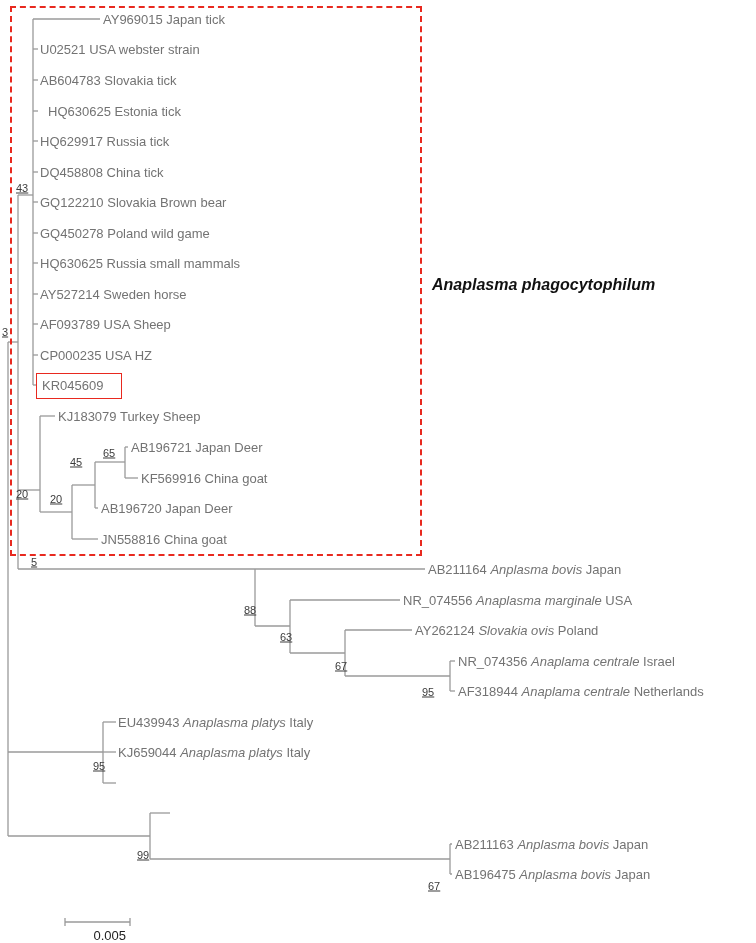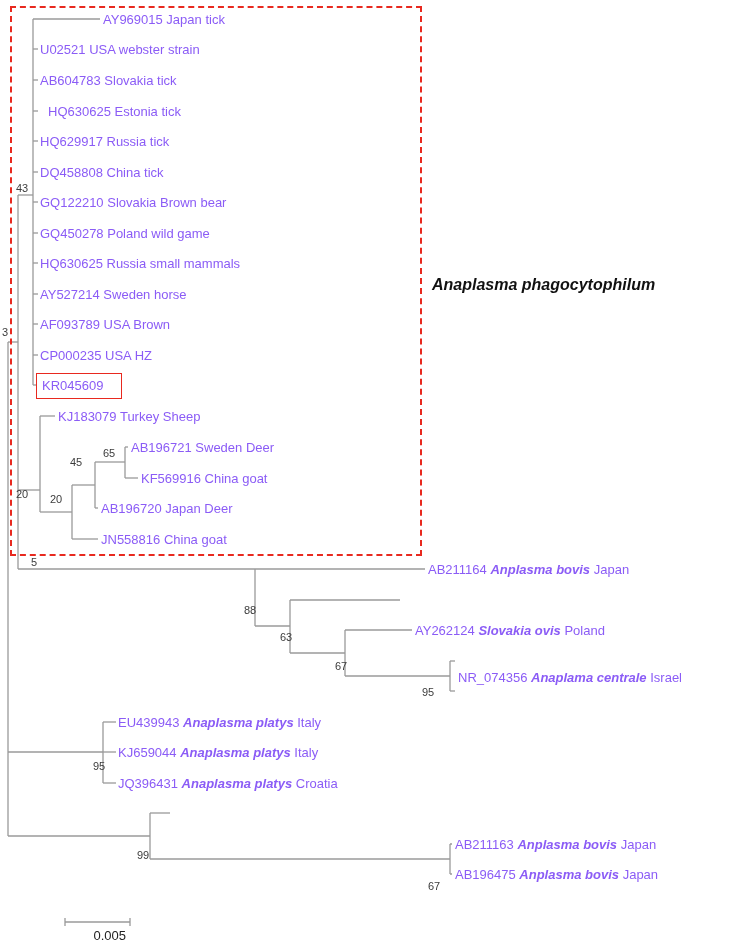--- a/index.html
+++ b/index.html
@@ -10,32 +10,33 @@
     background: #ffffff;
     font-family: "Liberation Sans", sans-serif;
     overflow: hidden;
   }
   svg.tree { position:absolute; left:0; top:0; }
   .tl { stroke:#9a9a9a; stroke-width:1.3; fill:none; }
   .taxon {
     position:absolute;
     transform: translateY(-50%);
     font-size:13px;
-    color:#8b5cf6;
+    color:#737373;
     white-space:nowrap;
     line-height:1;
   }
-  .sp { font-weight:bold; font-style:italic; }
+  .sp { font-weight:normal; font-style:italic; }
   .boot {
     position:absolute;
     transform: translateY(-50%);
     font-size:11px;
     color:#3c3c3c;
     line-height:1;
     white-space:nowrap;
+    text-decoration:underline;
   }
   .clade-box {
     position:absolute;
     left:10px; top:6px;
     width:408px; height:546px;
     border:2px dashed #e8291f;
   }
   .kr-box {
     position:absolute;
     left:36px; top:373px;
@@ -143,34 +144,35 @@
   <div class="taxon" style="left:103px;top:19px"><span>AY969015 Japan tick</span><span class="sp"></span><span></span></div>
   <div class="taxon" style="left:40px;top:49px"><span>U02521 USA webster strain</span><span class="sp"></span><span></span></div>
   <div class="taxon" style="left:40px;top:80px"><span>AB604783 Slovakia tick</span><span class="sp"></span><span></span></div>
   <div class="taxon" style="left:48px;top:111px"><span>HQ630625 Estonia tick</span><span class="sp"></span><span></span></div>
   <div class="taxon" style="left:40px;top:141px"><span>HQ629917 Russia tick</span><span class="sp"></span><span></span></div>
   <div class="taxon" style="left:40px;top:172px"><span>DQ458808 China tick</span><span class="sp"></span><span></span></div>
   <div class="taxon" style="left:40px;top:202px"><span>GQ122210 Slovakia Brown bear</span><span class="sp"></span><span></span></div>
   <div class="taxon" style="left:40px;top:233px"><span>GQ450278 Poland wild game</span><span class="sp"></span><span></span></div>
   <div class="taxon" style="left:40px;top:263px"><span>HQ630625 Russia small mammals</span><span class="sp"></span><span></span></div>
   <div class="taxon" style="left:40px;top:294px"><span>AY527214 Sweden horse</span><span class="sp"></span><span></span></div>
-  <div class="taxon" style="left:40px;top:324px"><span>AF093789 USA Brown</span><span class="sp"></span><span></span></div>
+  <div class="taxon" style="left:40px;top:324px"><span>AF093789 USA Sheep</span><span class="sp"></span><span></span></div>
   <div class="taxon" style="left:40px;top:355px"><span>CP000235 USA HZ</span><span class="sp"></span><span></span></div>
   <div class="taxon" style="left:42px;top:385px"><span>KR045609</span><span class="sp"></span><span></span></div>
   <div class="taxon" style="left:58px;top:416px"><span>KJ183079 Turkey Sheep</span><span class="sp"></span><span></span></div>
-  <div class="taxon" style="left:131px;top:447px"><span>AB196721 Sweden Deer</span><span class="sp"></span><span></span></div>
+  <div class="taxon" style="left:131px;top:447px"><span>AB196721 Japan Deer</span><span class="sp"></span><span></span></div>
   <div class="taxon" style="left:141px;top:478px"><span>KF569916 China goat</span><span class="sp"></span><span></span></div>
   <div class="taxon" style="left:101px;top:508px"><span>AB196720 Japan Deer</span><span class="sp"></span><span></span></div>
   <div class="taxon" style="left:101px;top:539px"><span>JN558816 China goat</span><span class="sp"></span><span></span></div>
   <div class="taxon" style="left:428px;top:569px"><span>AB211164 </span><span class="sp">Anplasma bovis</span><span> Japan</span></div>
+  <div class="taxon" style="left:403px;top:600px"><span>NR_074556 </span><span class="sp">Anaplasma marginale</span><span> USA</span></div>
   <div class="taxon" style="left:415px;top:630px"><span>AY262124 </span><span class="sp">Slovakia ovis</span><span> Poland</span></div>
-  <div class="taxon" style="left:458px;top:677px"><span>NR_074356 </span><span class="sp">Anaplama centrale</span><span> Israel</span></div>
+  <div class="taxon" style="left:458px;top:661px"><span>NR_074356 </span><span class="sp">Anaplama centrale</span><span> Israel</span></div>
+  <div class="taxon" style="left:458px;top:691px"><span>AF318944 </span><span class="sp">Anaplama centrale</span><span> Netherlands</span></div>
   <div class="taxon" style="left:118px;top:722px"><span>EU439943 </span><span class="sp">Anaplasma platys</span><span> Italy</span></div>
   <div class="taxon" style="left:118px;top:752px"><span>KJ659044 </span><span class="sp">Anaplasma platys</span><span> Italy</span></div>
-  <div class="taxon" style="left:118px;top:783px"><span>JQ396431 </span><span class="sp">Anaplasma platys</span><span> Croatia</span></div>
   <div class="taxon" style="left:455px;top:844px"><span>AB211163 </span><span class="sp">Anplasma bovis</span><span> Japan</span></div>
   <div class="taxon" style="left:455px;top:874px"><span>AB196475 </span><span class="sp">Anplasma bovis</span><span> Japan</span></div>
 
   <div class="boot" style="left:16px;top:188px">43</div>
   <div class="boot" style="left:2px;top:332px">3</div>
   <div class="boot" style="left:103px;top:453px">65</div>
   <div class="boot" style="left:70px;top:462px">45</div>
   <div class="boot" style="left:16px;top:494px">20</div>
   <div class="boot" style="left:50px;top:499px">20</div>
   <div class="boot" style="left:31px;top:562px">5</div>

